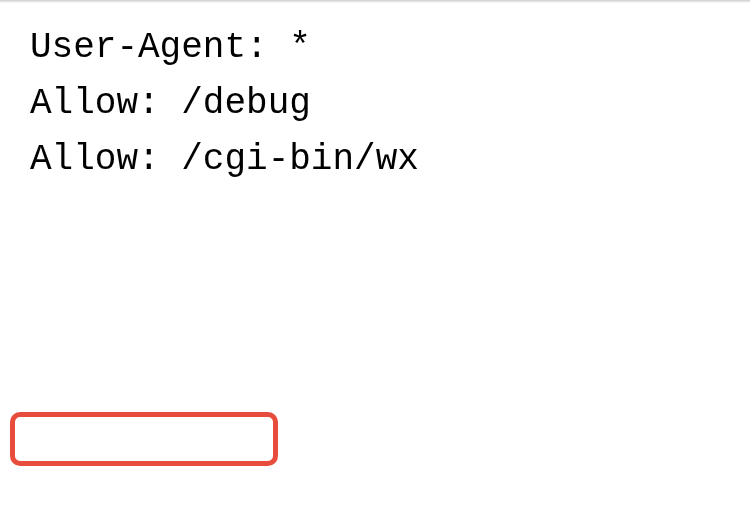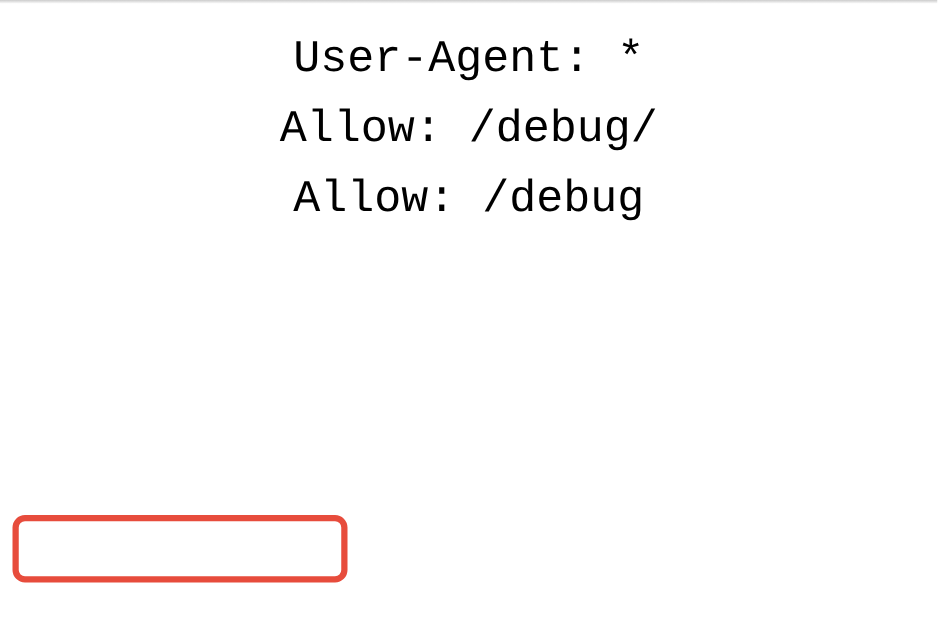--- a/index.html
+++ b/index.html
@@ -1,19 +1,18 @@
 <!DOCTYPE html>
 <html><head>
   <meta charset="utf-8">
   <style>
     * {
       margin: 0;
       padding: 0;
       box-sizing: border-box;
-      text-align: center;
     }
     body {
       width: 750px;
       height: 512px;
       background: #ffffff;
       font-family: "Courier New", Courier, monospace;
       font-size: 36px;
       color: #000000;
       padding: 20px 30px;
       position: relative;
@@ -37,17 +36,17 @@
       background: linear-gradient(to bottom, #ccc, transparent);
     }
   </style>
 </head>
 <body>
 
 <div class="top-border"></div>
 
 <div>
   <div class="line">User-Agent: *</div>
-  <div class="line">Allow: /debug/</div>
   <div class="line">Allow: /debug</div>
+  <div class="line">Allow: /cgi-bin/wx</div>
 </div>
 
 <div class="highlight-box" style="left:10px;top:412px;width:268px;height:54px;"></div>
 
 </body></html>

